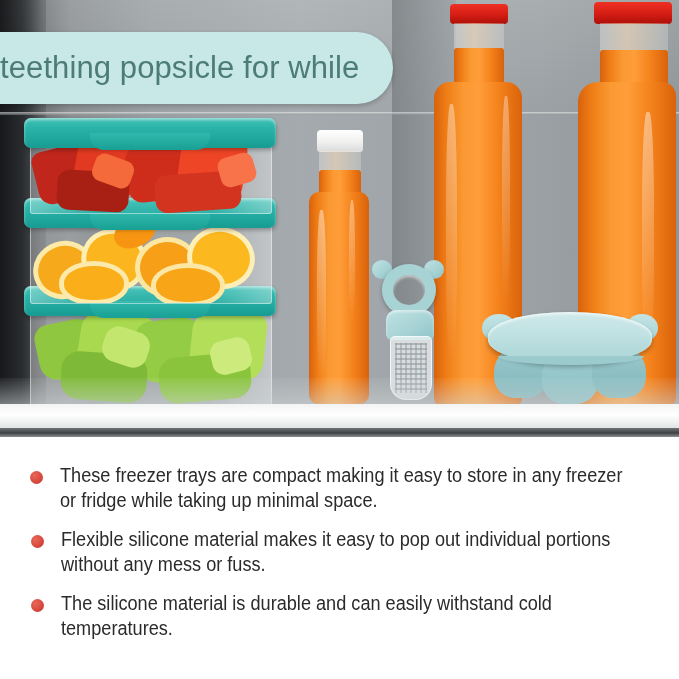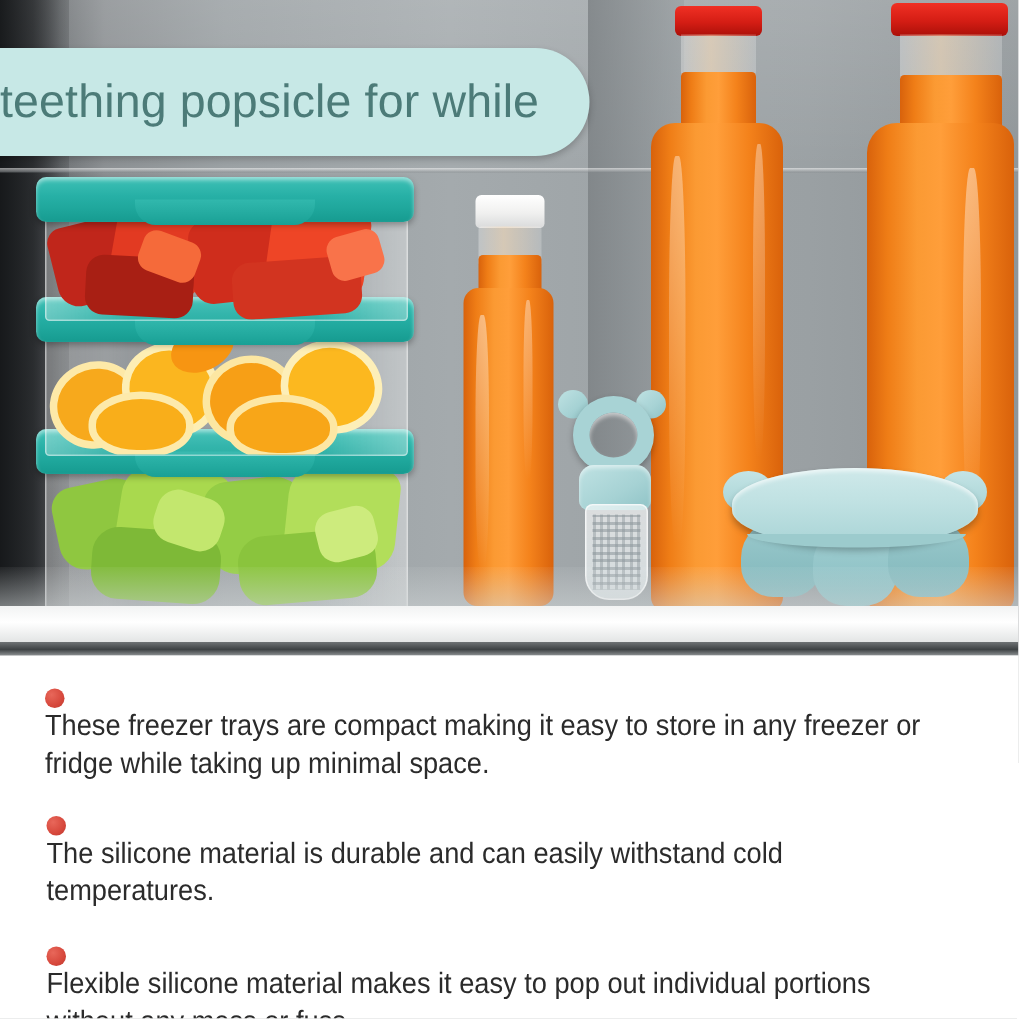--- a/index.html
+++ b/index.html
@@ -71,21 +71,21 @@
   
   #banner{position:absolute;left:-54px;top:32px;height:72px;
     background:#c7e8e6;border-radius:36px;
     display:flex;align-items:center;
     padding:0 34px 0 54px;box-shadow:0 2px 5px rgba(0,0,0,.22);}
   #banner-text{font-size:31px;color:#4c7b78;white-space:nowrap;letter-spacing:.1px;}
 
   
   #bullets{position:absolute;left:0;top:437px;width:679px;height:242px;background:#fff;
     padding-top:14px;box-sizing:border-box;}
-  .bullet-row{display:flex;align-items:flex-start;margin:0 0 14px 0;padding:0 14px 0 30px;flex-direction:column;}
+  .bullet-row{display:flex;align-items:flex-start;margin:12px 0 14px 0;padding:0 14px 0 30px;}
   .dot{flex:0 0 auto;width:13px;height:13px;border-radius:50%;
     background:radial-gradient(circle at 34% 32%,#e8675a,#d6473b 62%,#b93a30);
     margin-top:8px;margin-right:17px;}
   .btext{font-size:19.5px;line-height:25px;color:#2b2b2b;
      font-family:"Liberation Sans",sans-serif;
      transform:scaleX(.93);transform-origin:left center;}
 </style>
 </head>
 <body>
 
@@ -221,25 +221,25 @@
 
   </div>
 
   <div id="bullets">
 
     <div class="bullet-row">
       <span class="dot"></span>
       <span class="btext">These freezer trays are compact making it easy to store in any freezer or fridge while taking up minimal space.</span>
     </div>
 
+    <div class="bullet-row" style="padding-left:31px;">
+      <span class="dot"></span>
+      <span class="btext">Flexible silicone material makes it easy to pop out individual portions without any mess or fuss.</span>
+    </div>
+
     <div class="bullet-row" style="padding-left:31px;margin-bottom:16px;">
       <span class="dot"></span>
       <span class="btext">The silicone material is durable and can easily withstand cold temperatures.</span>
     </div>
 
-    <div class="bullet-row" style="padding-left:31px;">
-      <span class="dot"></span>
-      <span class="btext">Flexible silicone material makes it easy to pop out individual portions without any mess or fuss.</span>
-    </div>
-
   </div>
 
 </div>
 
 </body></html>

